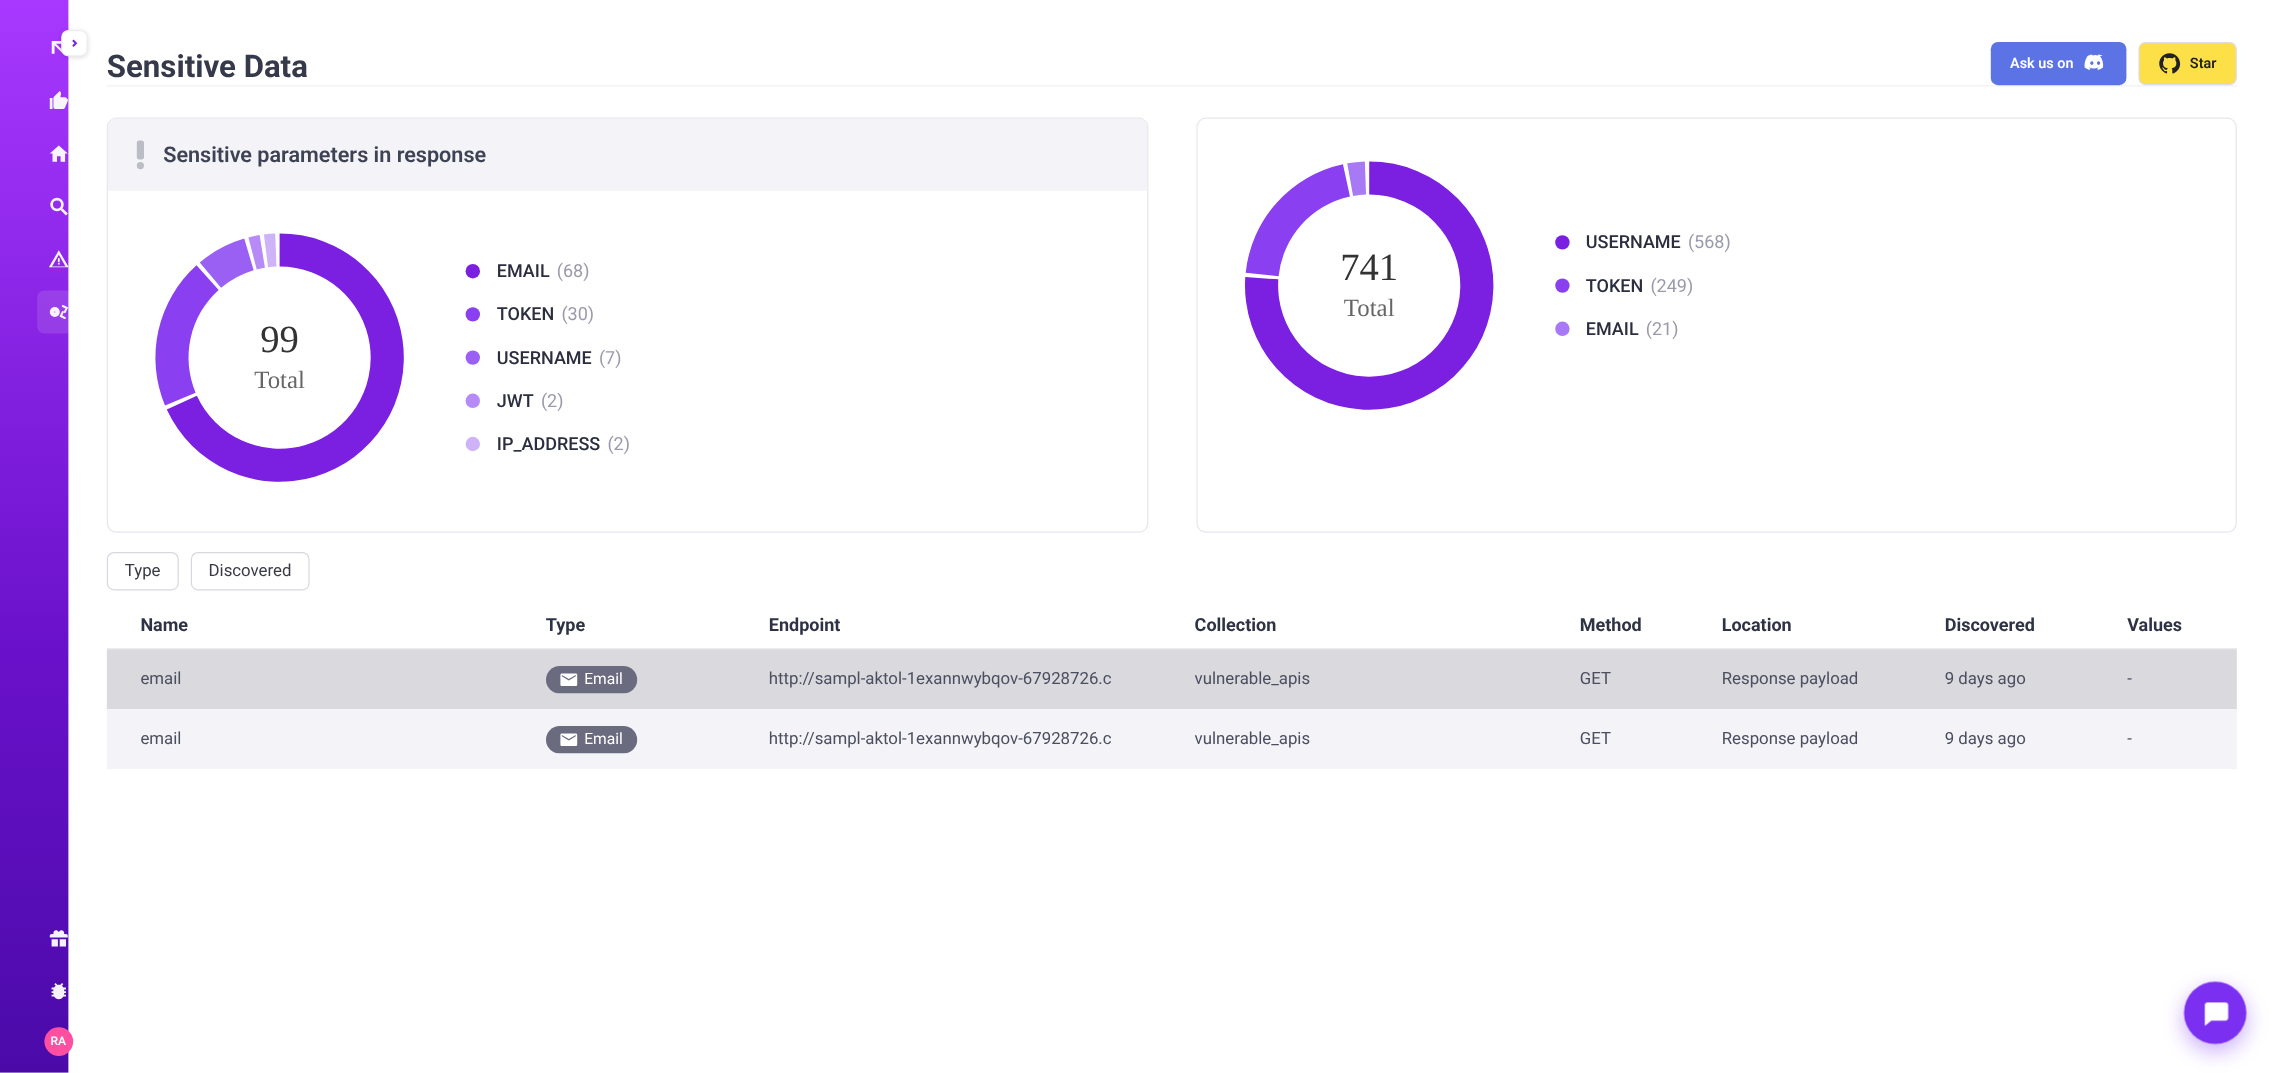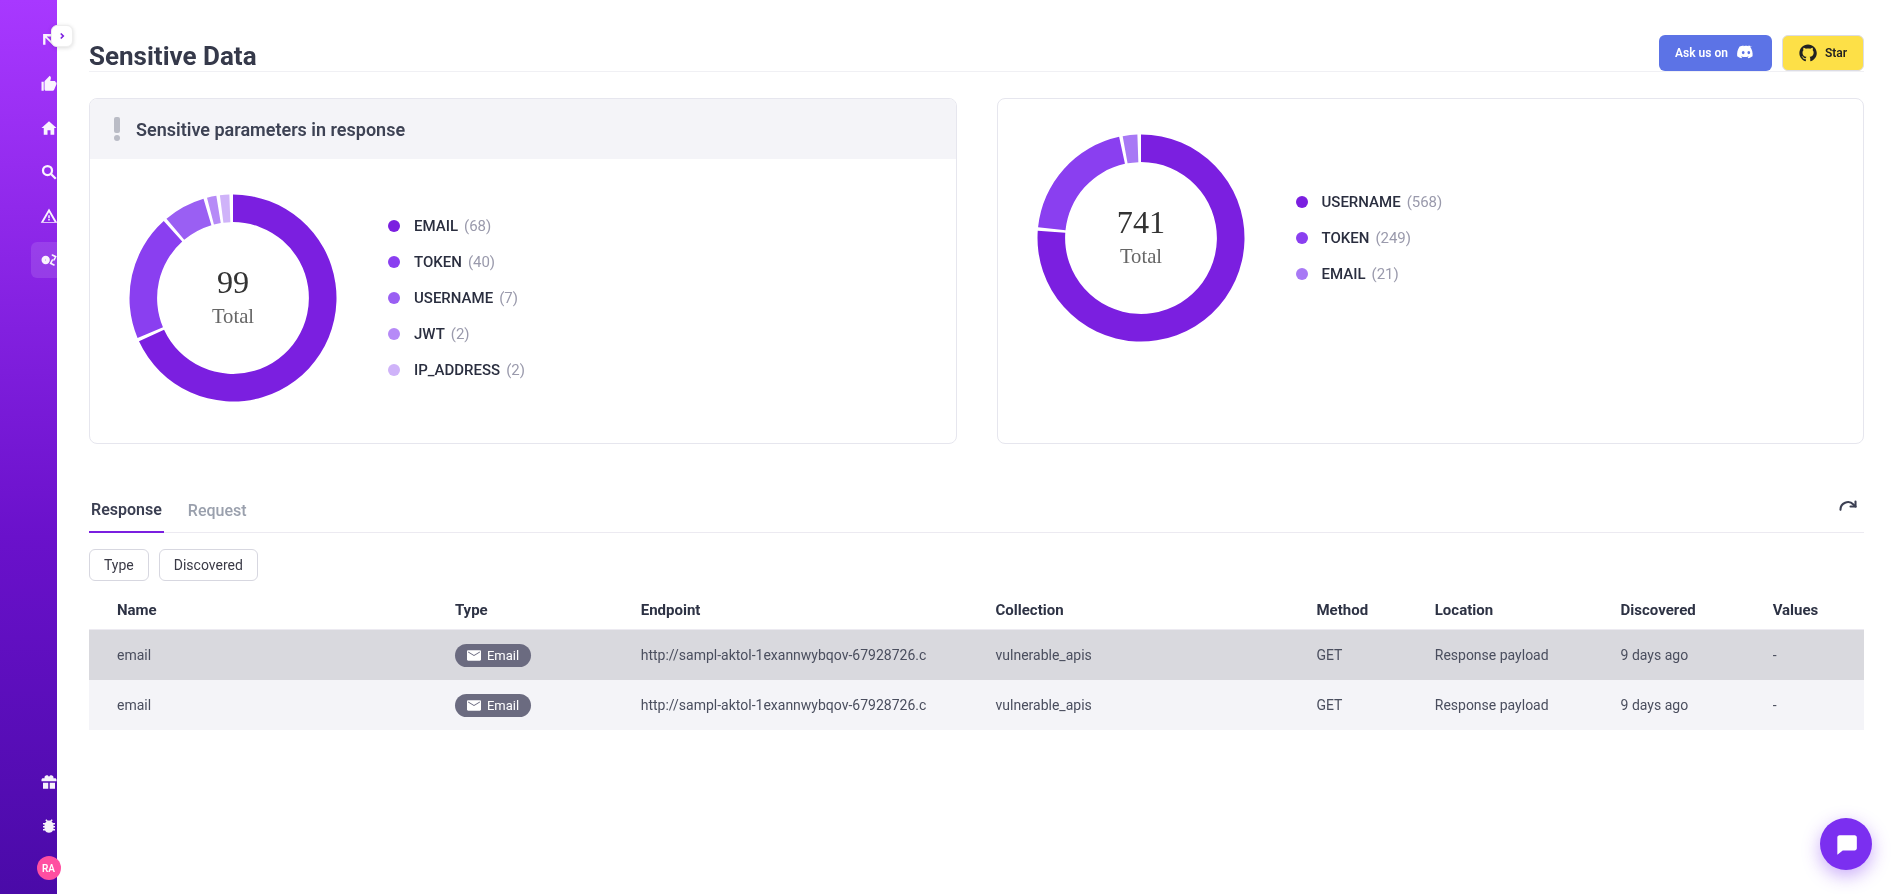--- a/index.html
+++ b/index.html
@@ -178,21 +178,21 @@
           </div>
           <div class="legend" id="legend-0">
               <div class="legend-item">
                 <span class="dot" style="background:#7b1fe0"></span>
       <span class="legend-name">EMAIL</span>
       <span class="legend-count">(68)</span>
               </div>
               <div class="legend-item">
                 <span class="dot" style="background:#8a3ff0"></span>
       <span class="legend-name">TOKEN</span>
-      <span class="legend-count">(40)</span>
+      <span class="legend-count">(30)</span>
               </div>
               <div class="legend-item">
                 <span class="dot" style="background:#9a5ff3"></span>
       <span class="legend-name">USERNAME</span>
       <span class="legend-count">(7)</span>
               </div>
               <div class="legend-item">
                 <span class="dot" style="background:#b68af7"></span>
       <span class="legend-name">JWT</span>
       <span class="legend-count">(2)</span>
@@ -233,30 +233,20 @@
               <div class="legend-item">
                 <span class="dot" style="background:#a879f5"></span>
       <span class="legend-name">EMAIL</span>
       <span class="legend-count">(21)</span>
               </div>
             </div>
         </div>
       </div>
     </div>
 
-    <div class="tabs">
-      <div class="tab active">Response</div>
-        <div class="tab">Request</div>
-      <div class="refresh">
-        <svg width="20" height="20" viewBox="0 0 24 24" fill="none" stroke="currentColor" stroke-width="2.5" stroke-linecap="round">
-            <path d="M21 3v6h-6"></path>
-            <path d="M3 13a9 9 0 0 1 15.5-6.5L21 9"></path>
-          </svg>
-      </div>
-    </div>
 
     <div class="filters" id="filters-host">
         <div class="chip">Type</div>
         <div class="chip">Discovered</div>
       </div>
 
     <div class="table">
       <div class="thead" id="thead-host">
           <div></div>
           <div>Name</div>

